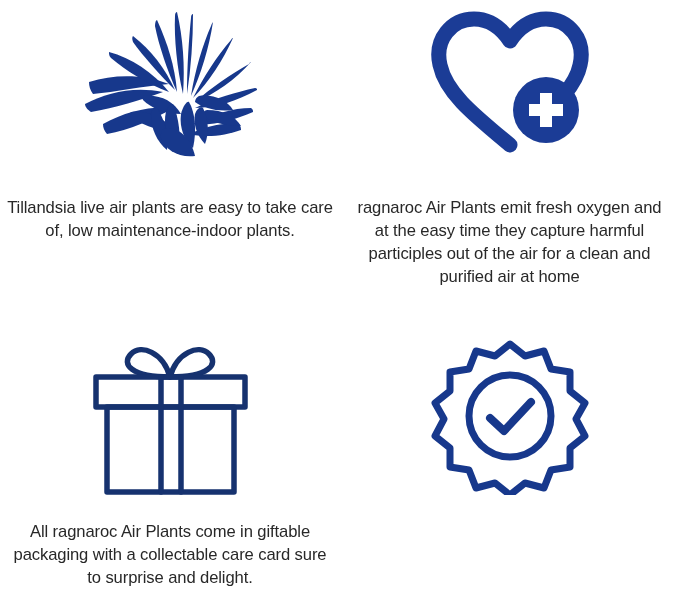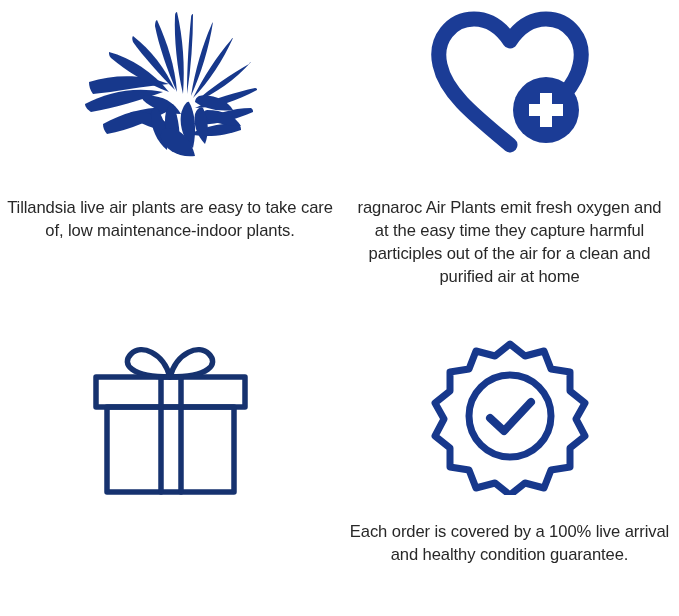--- a/index.html
+++ b/index.html
@@ -142,35 +142,35 @@
           <rect x="24" y="67" width="127" height="85"></rect>
 
           <path d="M78 37 V 67"></path>
           <path d="M98 37 V 67"></path>
 
           <path d="M78 67 V 152"></path>
           <path d="M98 67 V 152"></path>
         </g>
       </svg>
     </div>
+    <p class="caption">All ragnaroc Air Plants come in giftable packaging with a collectable care card sure to surprise and delight.</p>
   </div>
 
   <div class="feature-cell cell-guarantee">
     <div class="icon-wrap">
       <svg width="160" height="155" viewBox="0 0 160 155" aria-hidden="true">
         <g fill="none" stroke="#17388C" stroke-width="7" stroke-linecap="round" stroke-linejoin="round">
 
           <path d="M80 8
                    L95 20 L114 15 L121 33 L140 36 L140 55 L155 67 L146 83
                    L155 100 L140 112 L140 131 L121 134 L114 152 L95 147
                    L80 159 L65 147 L46 152 L39 134 L20 131 L20 112 L5 100
                    L14 83 L5 67 L20 55 L20 36 L39 33 L46 15 L65 20 Z" transform="translate(0,-4) scale(1)"></path>
 
           <circle cx="80" cy="76" r="41"></circle>
 
           <path d="M60 78 L74 91 L101 62" stroke-width="8"></path>
         </g>
       </svg>
     </div>
-    <p class="caption">Each order is covered by a 100% live arrival and healthy condition guarantee.</p>
   </div>
 
 </div>
 
 </body></html>

